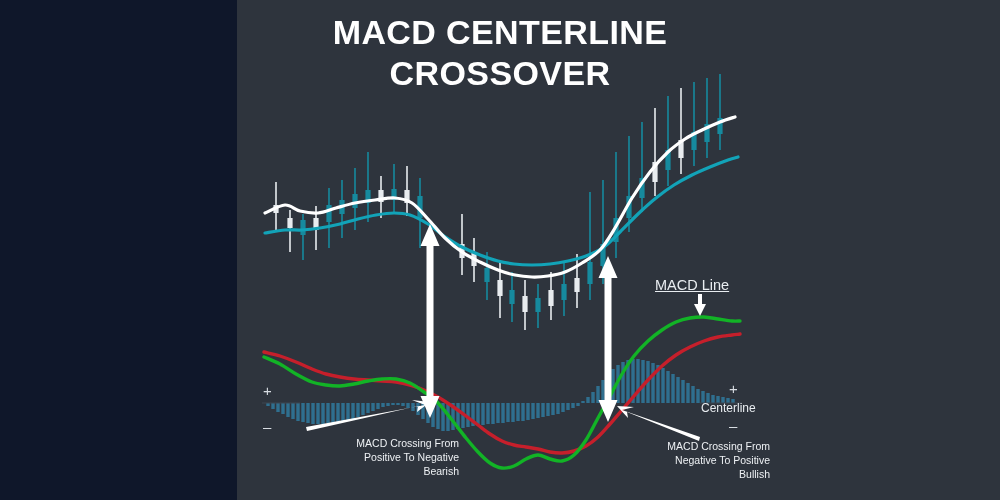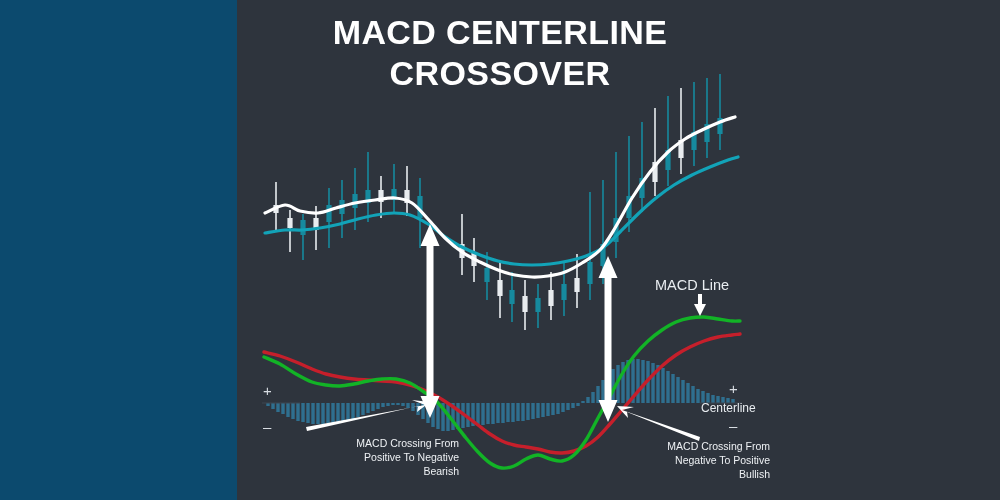--- a/index.html
+++ b/index.html
@@ -4,21 +4,21 @@
 <title>MACD Centerline Crossover</title>
 <style>
   html, body {
     margin: 0; padding: 0;
     background: #2a3038;
   }
   #stage {
     position: relative;
     width: 1000px; height: 500px;
     overflow: hidden;
-    background: #0c4a6e;
+    background: #0f172a;
     font-family: "Liberation Sans", sans-serif;
   }
   #chart-panel {
     position: absolute;
     left: 237px; top: 0;
     width: 763px; height: 500px;
     background: #2e343d;
   }
   #svg-root {
     position: absolute;
@@ -35,21 +35,21 @@
     font-weight: bold;
     line-height: 1.22;
     letter-spacing: 0.4px;
   }
   .lbl {
     position: absolute;
     color: #e9edf1;
     font-size: 14.5px;
     white-space: nowrap;
   }
-  .lbl-macd-line { left: 655px; top: 277px; }
+  .lbl-macd-line { left: 655px; top: 277px; text-decoration: underline; }
   .lbl-centerline { left: 661px; top: 401px; font-size: 12px; margin-left: 40px; }
   .sign {
     position: absolute;
     color: #d8dde3;
     font-size: 15px;
     line-height: 1;
   }
   .sign-plus-l { left: 263px; top: 383px; }
   .sign-minus-l { left: 263px; top: 419px; }
   .sign-plus-r { left: 729px; top: 381px; }

